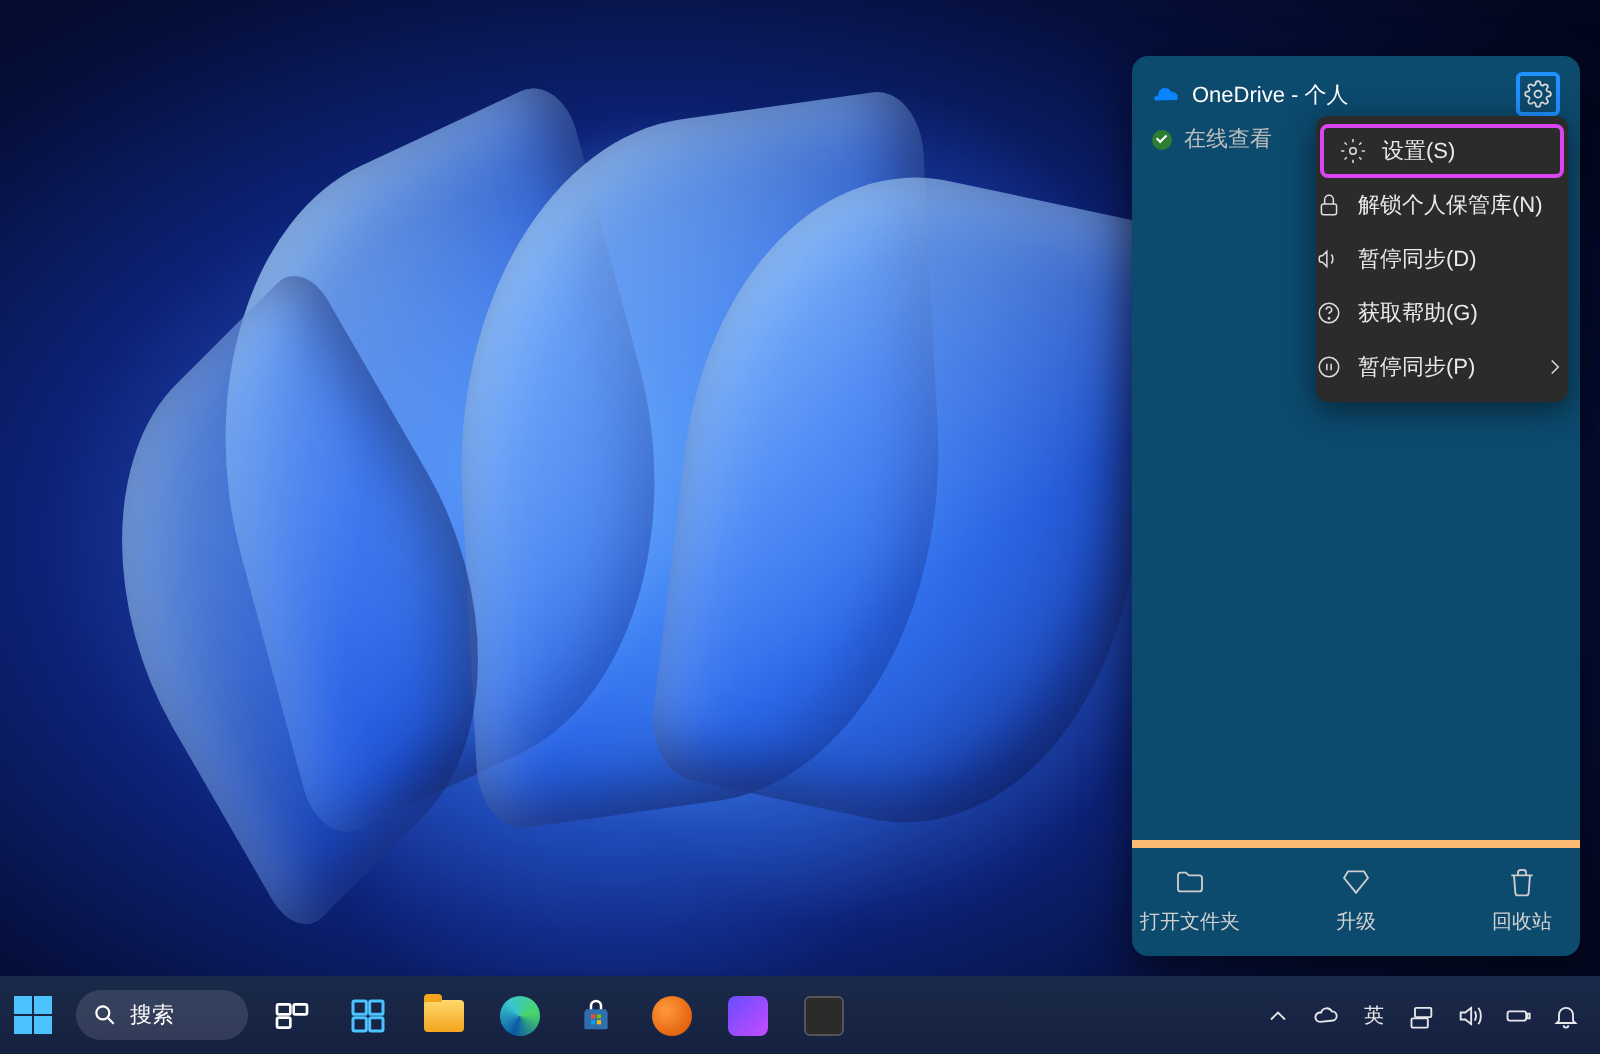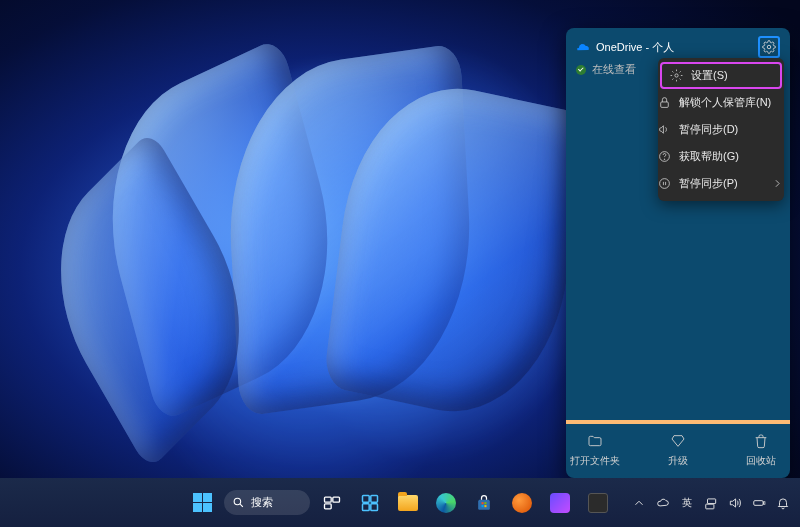--- a/index.html
+++ b/index.html
@@ -97,23 +97,23 @@
   .footer-btn {
     display: flex; flex-direction: column; align-items: center; gap: 4px;
     color: #d0d0d0; cursor: pointer; font-size: 10px;
     width: 50px;
   }
   .footer-btn .fi { width: 18px; height: 18px; display: flex; align-items: center; justify-content: center; }
   .footer-btn svg { width: 16px; height: 16px; stroke: #ccc; fill: none; stroke-width: 1.4; }
 
   
   .taskbar {
-    position: absolute; left: 0; right: 0; bottom: 0; height: 49px;
+    position: absolute; left: 0; right: 0; bottom: 0; height: 39px;
     background: linear-gradient(180deg, #1b2a4a 0%, #152040 100%);
-    display: flex; align-items: center; justify-content: center;
+    display: flex; align-items: center; 
     color: #fff; font-size: 11px;
   }
   .tb-center { display: flex; align-items: center; gap: 6px; }
   .tb-icon { width: 32px; height: 32px; display: flex; align-items: center; justify-content: center; border-radius: 4px; cursor: pointer; }
   .tb-icon svg, .tb-icon .glyph { width: 20px; height: 20px; }
 
   .start-logo { display: grid; grid-template-columns: 9px 9px; grid-template-rows: 9px 9px; gap: 1px; }
   .start-logo div { background: #4cc2ff; }
 
   .search-pill {

